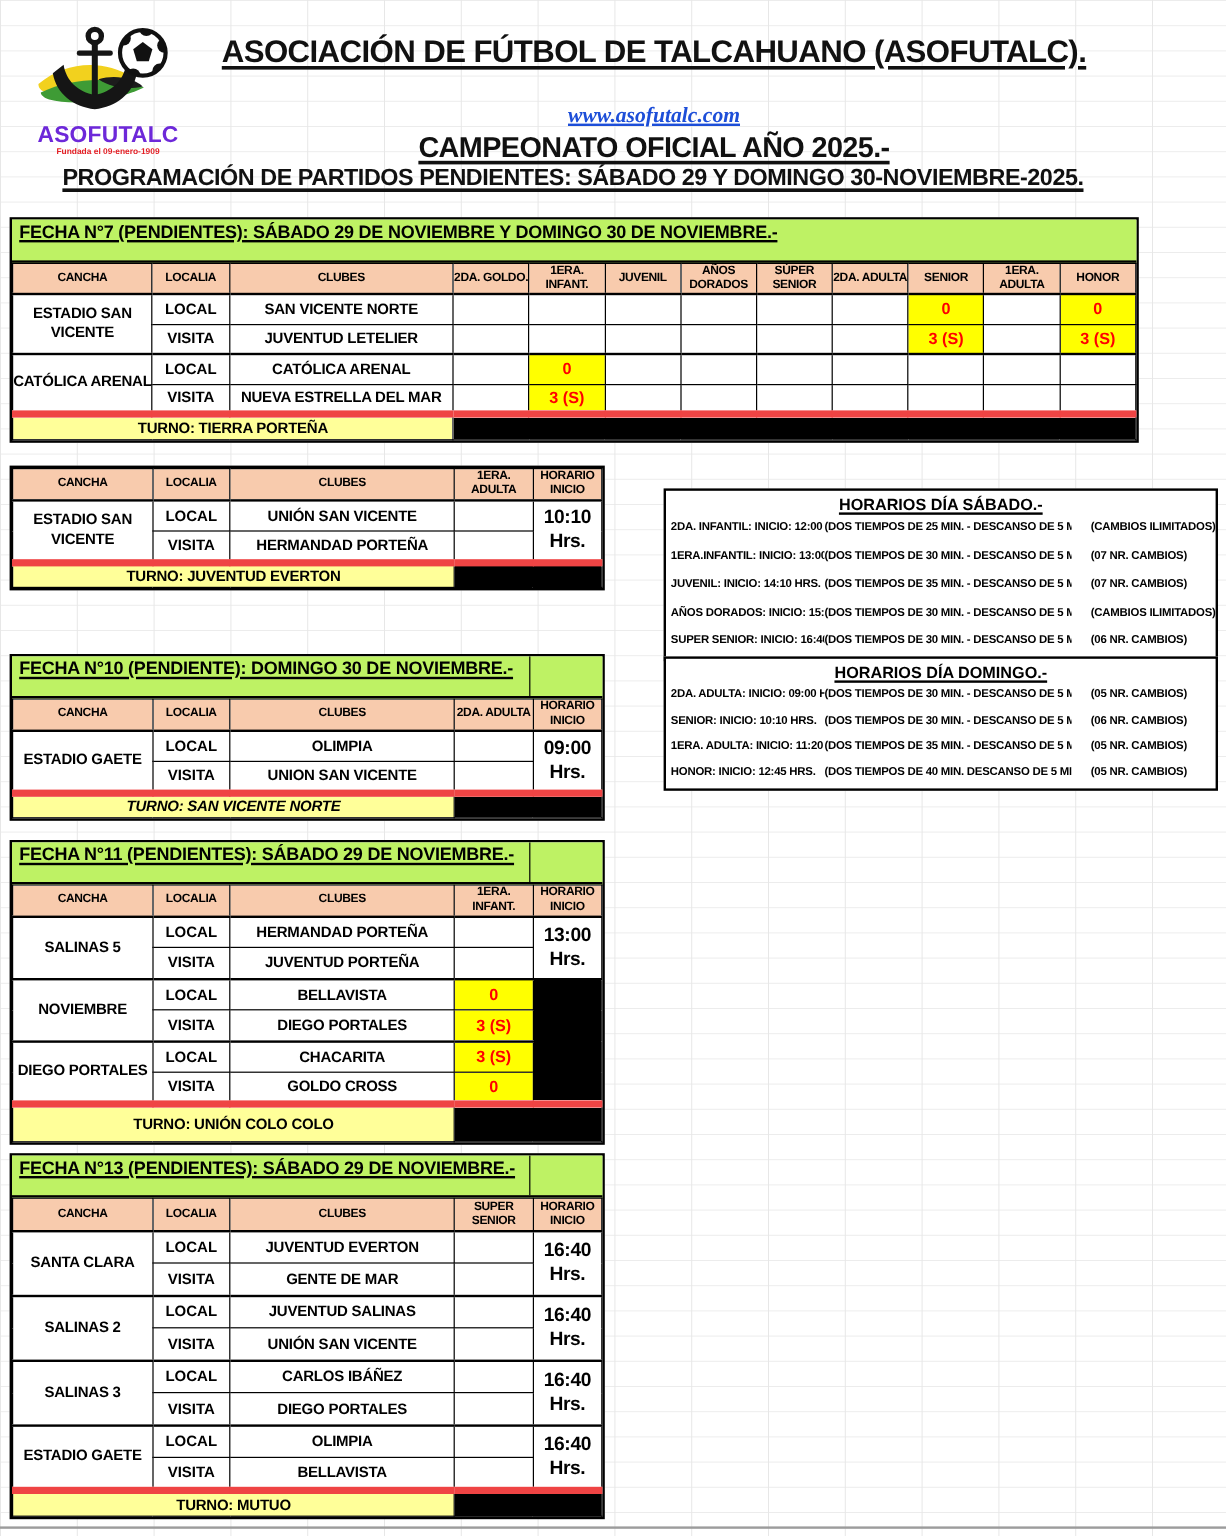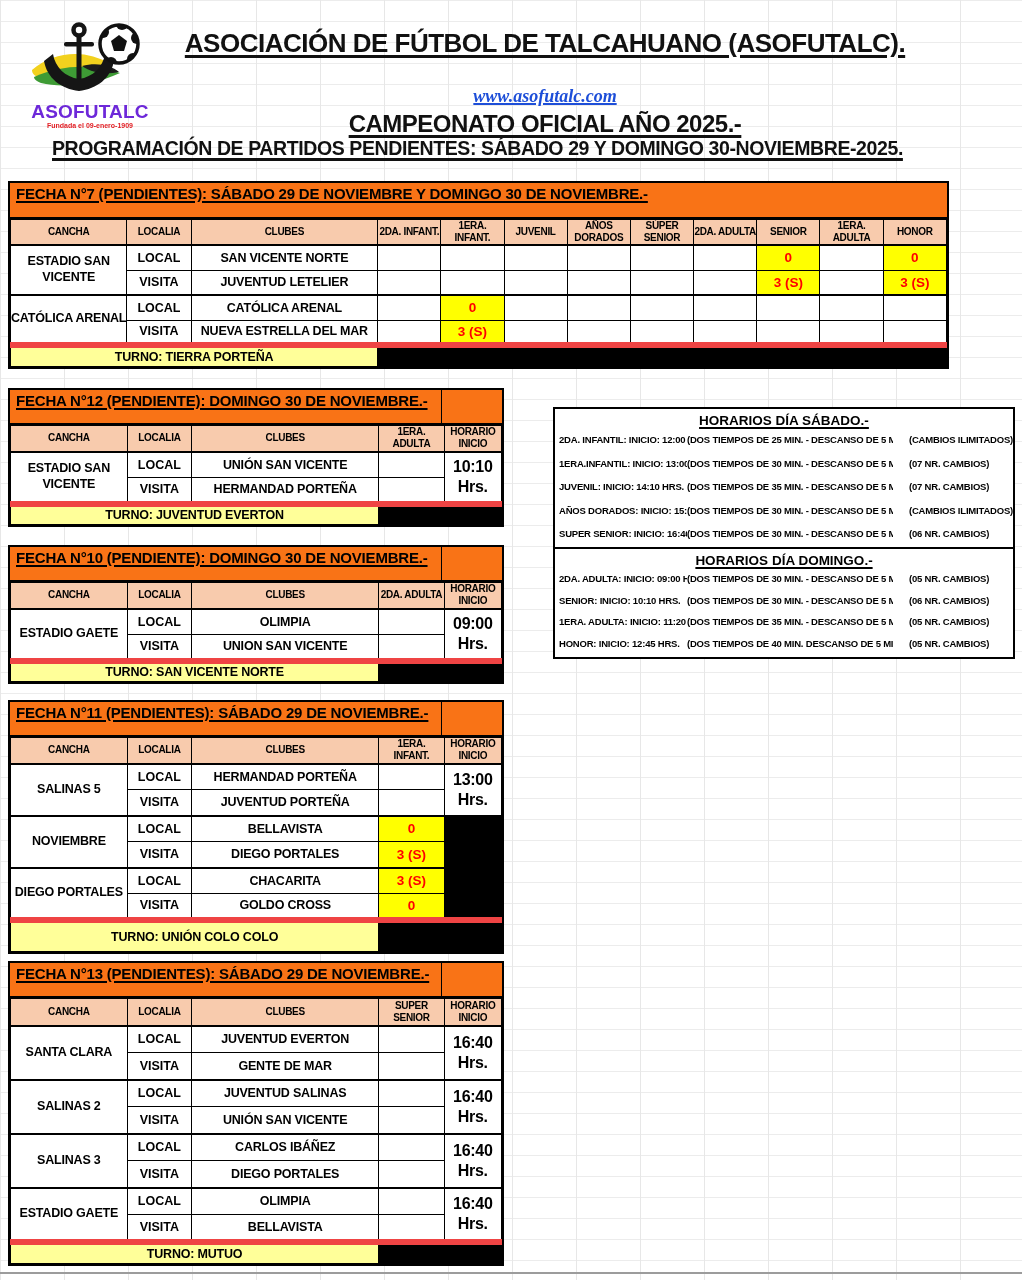--- a/index.html
+++ b/index.html
@@ -25,21 +25,21 @@
   .program-title{left:12px;top:137px;font-size:19.5px;font-weight:bold;letter-spacing:-0.4px;
     text-decoration:underline;text-decoration-thickness:2.5px;text-underline-offset:3px;color:#111;white-space:nowrap;margin-left:40px;}
 
   
   .logo{left:26px;top:18px;width:128px;text-align:center;}
   .logo-name{font-size:19px;font-weight:bold;color:#6d28d9;letter-spacing:0.2px;line-height:1;}
   .logo-founded{font-size:7px;font-weight:bold;color:#E31E24;line-height:1.4;}
 
   
   .ftable{border:2px solid #000;background:#fff;}
-  .ftitle{position:relative;border-bottom:2px solid #000;background:#f97316;}
+  .ftitle{position:relative;border-bottom:2px solid #000;background:#bef264;}
   .ftitle .txt{position:absolute;left:6px;top:2px;font-size:15px;font-weight:bold;letter-spacing:-0.2px;
     white-space:nowrap;text-decoration:underline;text-decoration-thickness:2px;text-underline-offset:2px;}
   .ftitle .vdiv{position:absolute;top:0;bottom:0;width:1px;background:#000;}
   .ftable table{border-collapse:collapse;table-layout:fixed;width:100%;}
   .ftable td{border:1px solid #000;text-align:center;vertical-align:middle;
     font-weight:bold;padding:0;overflow:hidden;background:#fff;}
   tr.hdr td{background:#F8CBAD;font-size:10px;line-height:1.2;letter-spacing:-0.3px;border-bottom:2px solid #000;}
   td.cancha{font-size:12.5px;line-height:1.25;letter-spacing:-0.2px;}
   td.localia{font-size:12.5px;}
   td.club{font-size:12.5px;letter-spacing:-0.2px;}
@@ -122,21 +122,21 @@
         <col style="width:63px">
         <col style="width:63px">
         <col style="width:63px">
         <col style="width:63px">
     </colgroup>
     <tbody>
         <tr class="hdr" style="height:25px;">
       <td>CANCHA</td>
       <td>LOCALIA</td>
       <td>CLUBES</td>
-      <td>2DA. INFANT.</td>
+      <td>2DA. GOLDO.</td>
       <td>1ERA. INFANT.</td>
       <td>JUVENIL</td>
       <td>AÑOS DORADOS</td>
       <td>SÚPER SENIOR</td>
       <td>2DA. ADULTA</td>
       <td>SENIOR</td>
       <td>1ERA. ADULTA</td>
       <td>HONOR</td>
     </tr>
     <tr style="height:25px;">
@@ -195,24 +195,20 @@
     </tr>
     <tr class="turno" style="height:21px;">
       <td class="turno-y" colspan="3">TURNO: TIERRA PORTEÑA</td>
       <td class="turno-b" colspan="9"></td>
     </tr>
   </tbody>
     </table>
 </div>
 
 <div class="abs ftable" style="left:8px;top:388px;width:492px;">
-  <div class="ftitle" style="height:33px;">
-    <span class="txt">FECHA N°12 (PENDIENTE):  DOMINGO 30 DE NOVIEMBRE.-</span>
-    <div class="vdiv" style="left:431px;"></div>
-  </div>
   <table>
     <colgroup>
         <col style="width:116px">
         <col style="width:64px">
         <col style="width:186px">
         <col style="width:65px">
         <col style="width:57px">
       </colgroup>
     <tbody>
         <tr class="hdr" style="height:26px;">
@@ -327,21 +323,21 @@
       <td class="time" rowspan="2">
         <div>09:00</div>
         <div>Hrs.</div>
       </td>
     </tr>
     <tr style="height:26px;">
       <td class="localia">VISITA</td>
       <td class="club">UNION SAN VICENTE</td>
       <td></td>
     </tr>
-    <tr class="turno" style="height:21px;">
+    <tr class="turno" style="height:21px;font-style:italic;">
       <td class="turno-y" colspan="3">TURNO: SAN VICENTE NORTE</td>
       <td class="turno-b" colspan="2"></td>
     </tr>
   </tbody>
     </table>
 </div>
 
 <div class="abs ftable" style="left:8px;top:700px;width:492px;">
   <div class="ftitle" style="height:33px;text-align:center;">
     <span class="txt">FECHA N°11 (PENDIENTES): SÁBADO 29 DE NOVIEMBRE.-</span>

